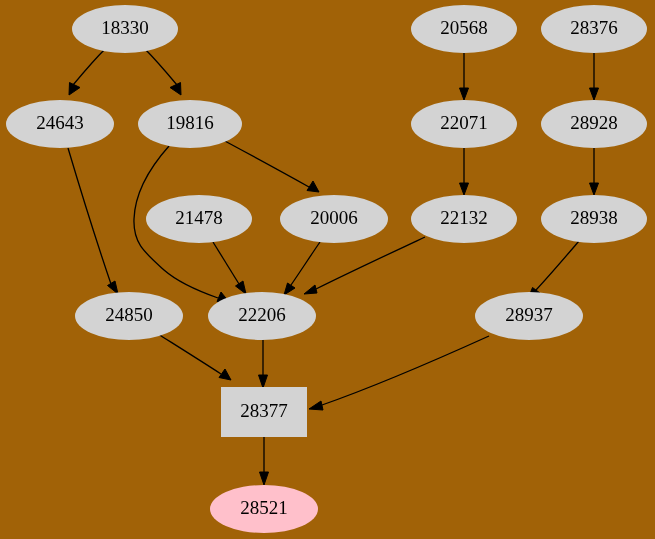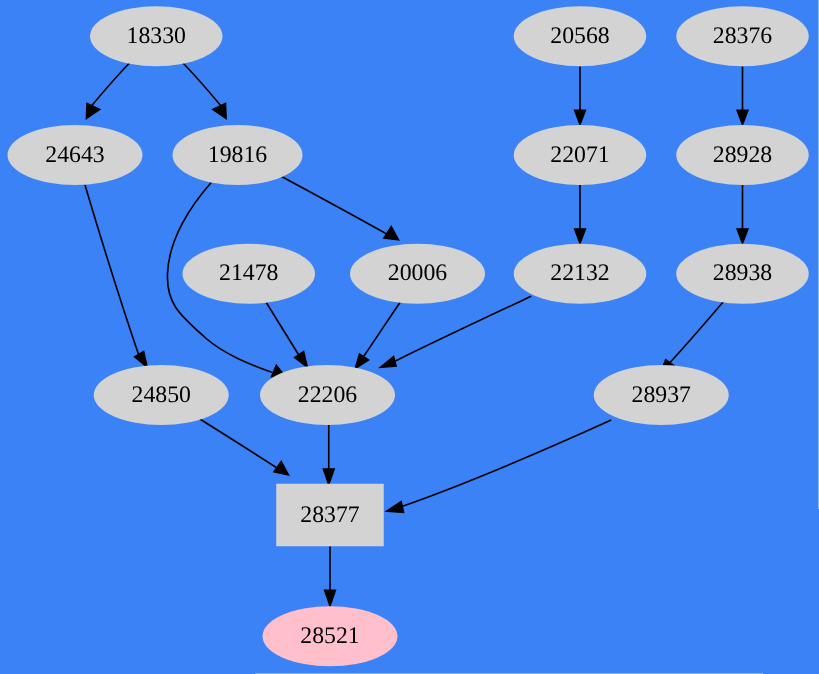--- a/index.html
+++ b/index.html
@@ -7,21 +7,21 @@
     padding: 0;
     background: #ffffff;
   }
   body {
     font-family: "Liberation Serif", "DejaVu Serif", serif;
   }
   #graph-canvas {
     position: relative;
     width: 655px;
     height: 539px;
-    background: #3b82f6;
+    background: #a16207;
     overflow: hidden;
   }
   #graph-svg {
     position: absolute;
     left: 0;
     top: 0;
     width: 655px;
     height: 539px;
   }
   .node-label {

